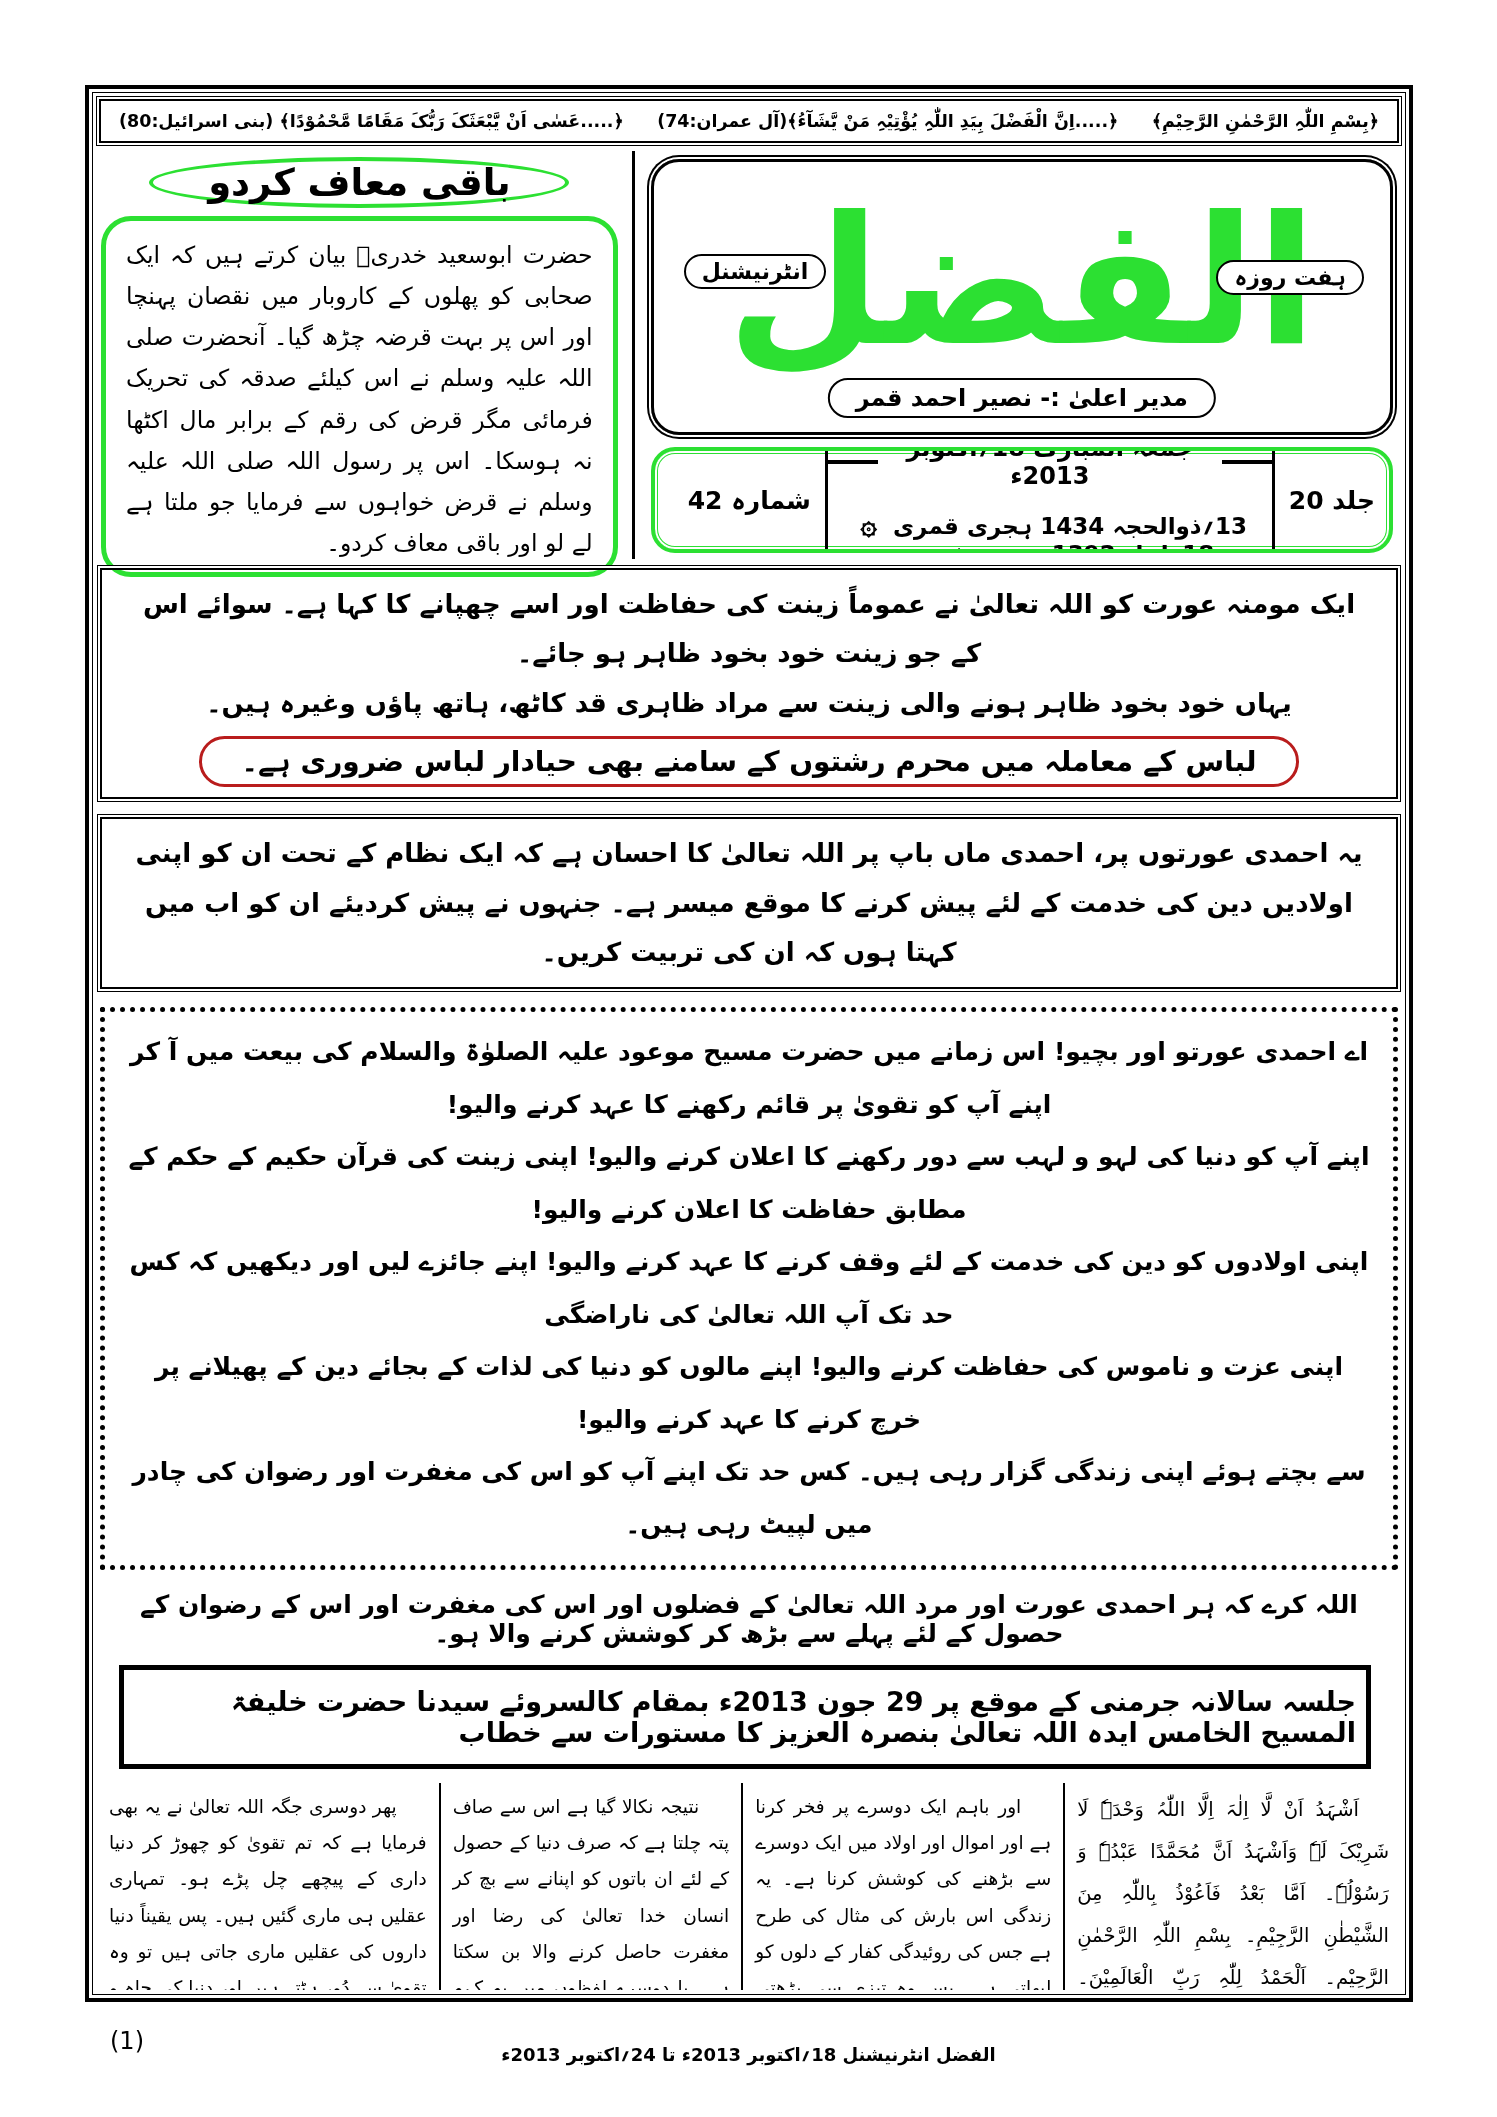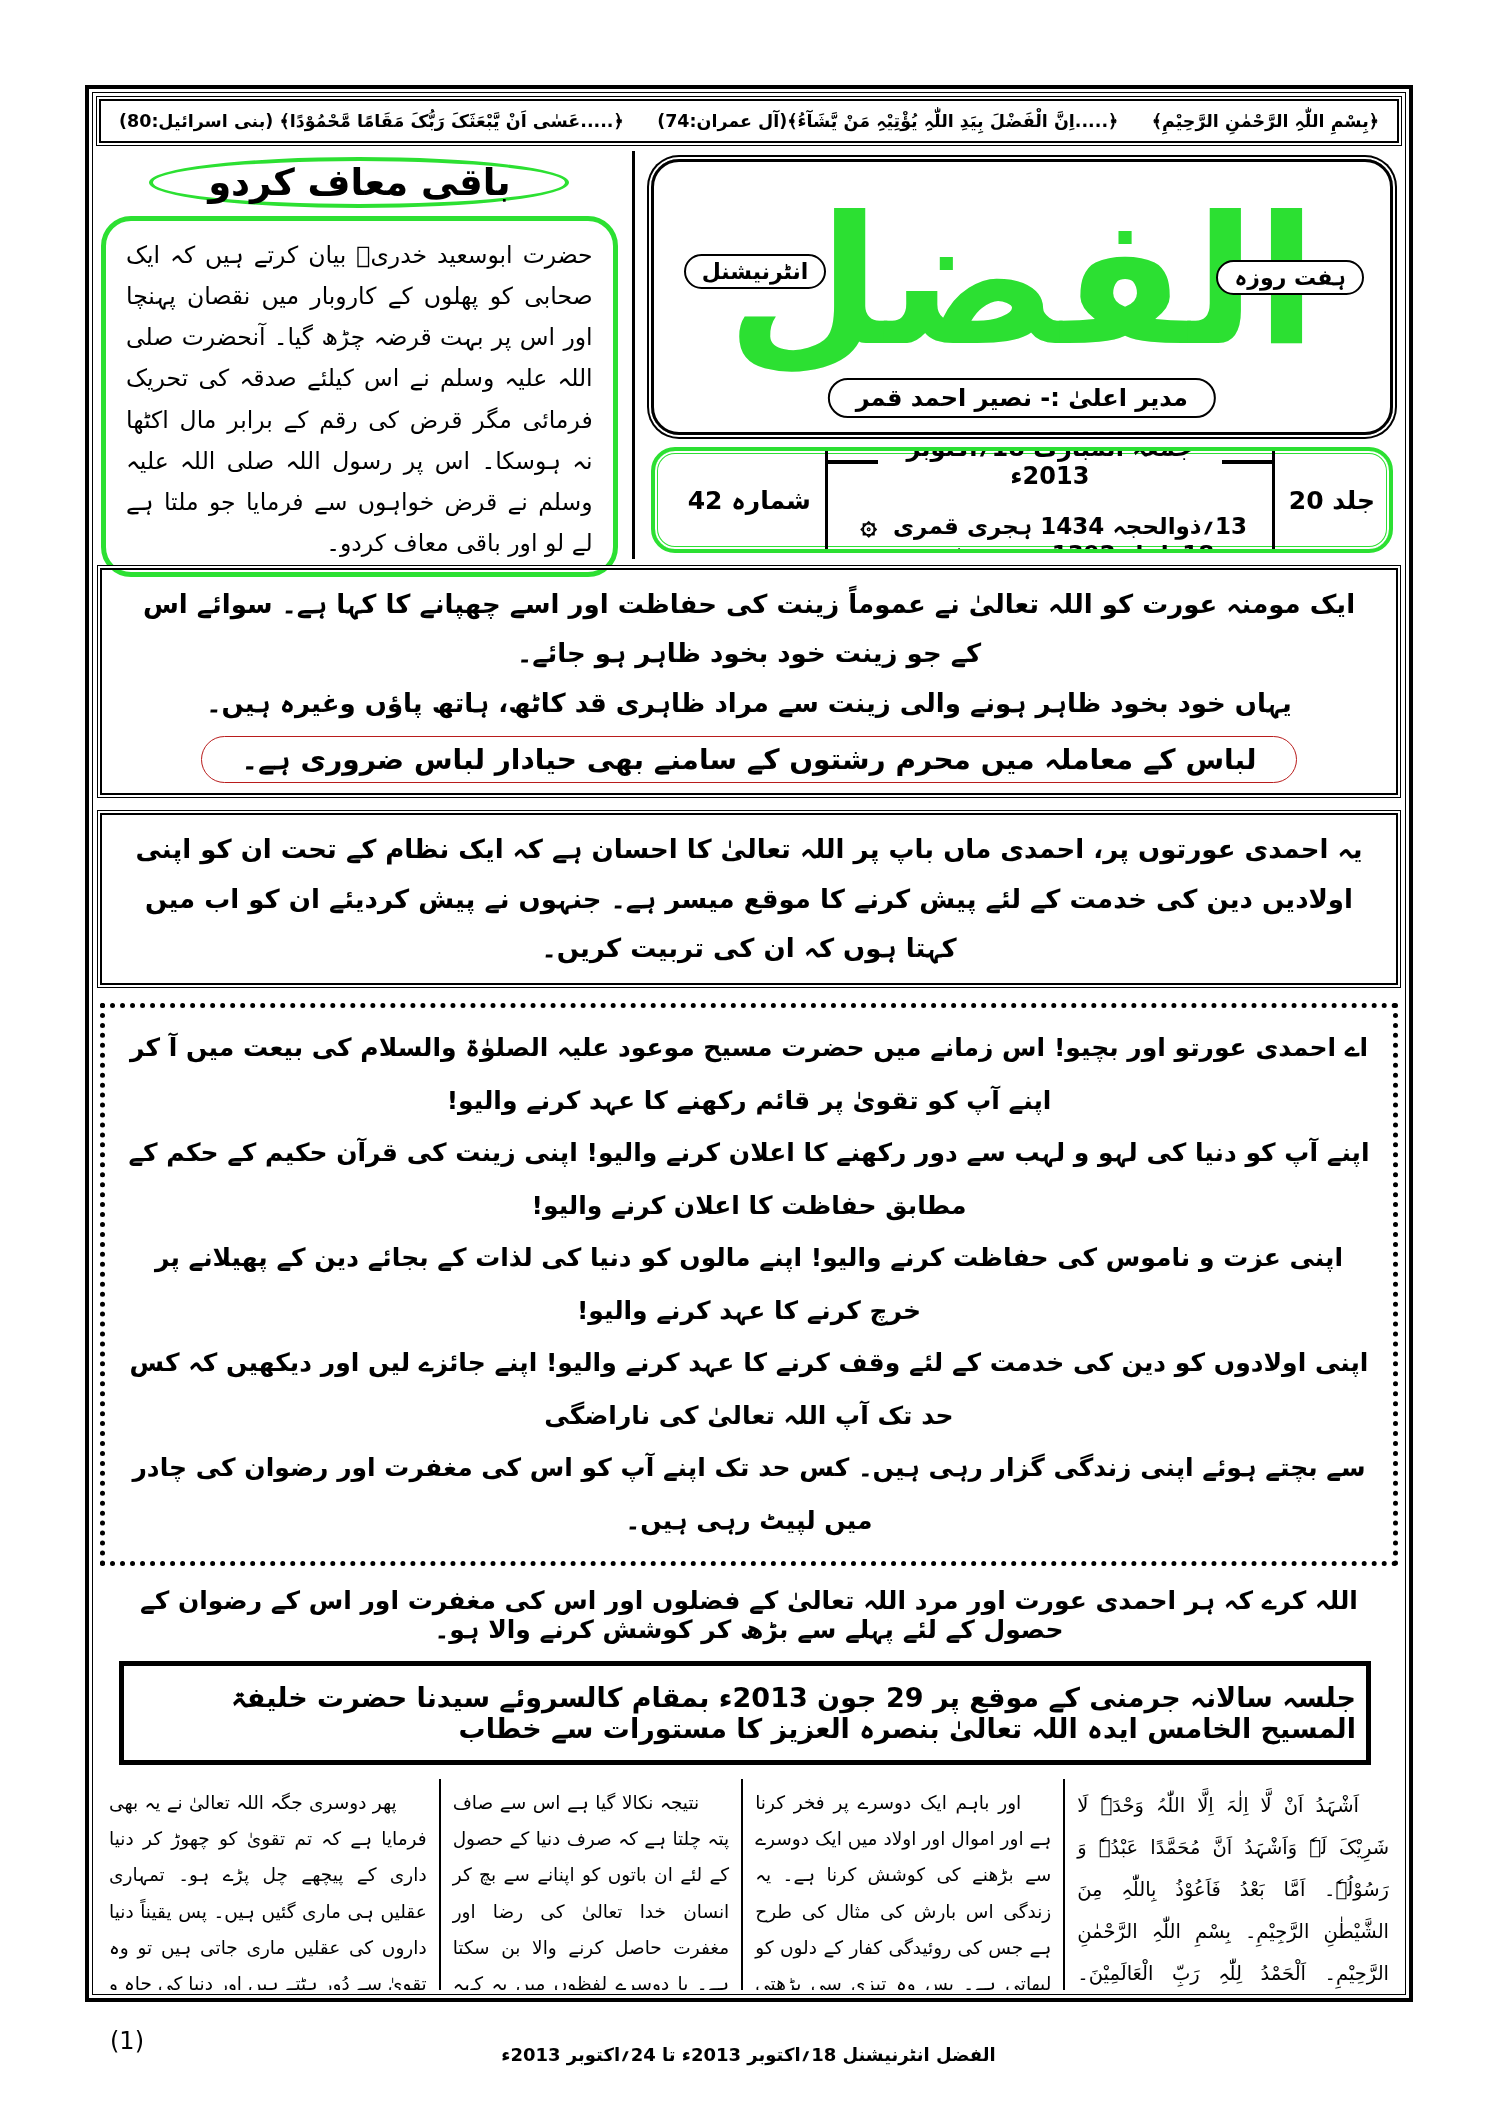--- a/index.html
+++ b/index.html
@@ -94,21 +94,21 @@
 
   
   .mid-block {
     border:2px solid #000;
     box-shadow: 0 0 0 2px #fff, 0 0 0 3px #000;
     margin:9px 3px; padding:10px 24px;
     text-align:center; font-weight:bold;
   }
   .block1 .line { font-size:26px; line-height:1.9; }
   .block1-pill {
-    display:inline-block; border:1px solid #b91c1c; border-radius:40px;
+    display:inline-block; border:3px solid #b91c1c; border-radius:40px;
     padding:6px 40px; margin-top:8px; font-size:28px;
   }
   .block2 { font-size:26px; line-height:1.9; }
   .block3 {
     border:5px dotted #000; box-shadow:none;
     padding:14px 20px;
   }
   .block3 .line { font-size:25px; line-height:2.1; }
   .blessing { border:none; box-shadow:none; font-size:25px; padding:2px 10px; }
   .jalsa-box {
@@ -195,22 +195,22 @@
       <div class="line">ایک مومنہ عورت کو اللہ تعالیٰ نے عموماً زینت کی حفاظت اور اسے چھپانے کا کہا ہے۔ سوائے اس کے جو زینت خود بخود ظاہر ہو جائے۔</div>
       <div class="line">یہاں خود بخود ظاہر ہونے والی زینت سے مراد ظاہری قد کاٹھ، ہاتھ پاؤں وغیرہ ہیں۔</div>
       <div class="block1-pill">لباس کے معاملہ میں محرم رشتوں کے سامنے بھی حیادار لباس ضروری ہے۔</div>
     </div>
 
     <div class="mid-block block2">یہ احمدی عورتوں پر، احمدی ماں باپ پر اللہ تعالیٰ کا احسان ہے کہ ایک نظام کے تحت ان کو اپنی اولادیں دین کی خدمت کے لئے پیش کرنے کا موقع میسر ہے۔ جنہوں نے پیش کردیئے ان کو اب میں کہتا ہوں کہ ان کی تربیت کریں۔</div>
 
     <div class="mid-block block3">
       <div class="line">اے احمدی عورتو اور بچیو! اس زمانے میں حضرت مسیح موعود علیہ الصلوٰۃ والسلام کی بیعت میں آ کر اپنے آپ کو تقویٰ پر قائم رکھنے کا عہد کرنے والیو!</div>
       <div class="line">اپنے آپ کو دنیا کی لہو و لہب سے دور رکھنے کا اعلان کرنے والیو! اپنی زینت کی قرآن حکیم کے حکم کے مطابق حفاظت کا اعلان کرنے والیو!</div>
+      <div class="line">اپنی اولادوں کو دین کی خدمت کے لئے وقف کرنے کا عہد کرنے والیو! اپنے جائزے لیں اور دیکھیں کہ کس حد تک آپ اللہ تعالیٰ کی ناراضگی</div>
       <div class="line">اپنی عزت و ناموس کی حفاظت کرنے والیو! اپنے مالوں کو دنیا کی لذات کے بجائے دین کے پھیلانے پر خرچ کرنے کا عہد کرنے والیو!</div>
-      <div class="line">اپنی اولادوں کو دین کی خدمت کے لئے وقف کرنے کا عہد کرنے والیو! اپنے جائزے لیں اور دیکھیں کہ کس حد تک آپ اللہ تعالیٰ کی ناراضگی</div>
       <div class="line">سے بچتے ہوئے اپنی زندگی گزار رہی ہیں۔ کس حد تک اپنے آپ کو اس کی مغفرت اور رضوان کی چادر میں لپیٹ رہی ہیں۔</div>
     </div>
 
     <div class="mid-block blessing">اللہ کرے کہ ہر احمدی عورت اور مرد اللہ تعالیٰ کے فضلوں اور اس کی مغفرت اور اس کے رضوان کے حصول کے لئے پہلے سے بڑھ کر کوشش کرنے والا ہو۔</div>
 
     <div class="mid-block jalsa-box">جلسہ سالانہ جرمنی کے موقع پر 29 جون 2013ء بمقام کالسروئے سیدنا حضرت خلیفۃ المسیح الخامس ایدہ اللہ تعالیٰ بنصرہ العزیز کا مستورات سے خطاب</div>
 
     <div class="cols">
       <div class="col col-1">
         <p class="arabic">اَشْہَدُ اَنْ لَّا اِلٰہَ اِلَّا اللّٰہُ وَحْدَہٗ لَا شَرِیْکَ لَہٗ وَاَشْہَدُ اَنَّ مُحَمَّدًا عَبْدُہٗ وَ رَسُوْلُہٗ۔ اَمَّا بَعْدُ فَاَعُوْذُ بِاللّٰہِ مِنَ الشَّیْطٰنِ الرَّجِیْمِ۔ بِسْمِ اللّٰہِ الرَّحْمٰنِ الرَّحِیْمِ۔ اَلْحَمْدُ لِلّٰہِ رَبِّ الْعَالَمِیْنَ۔ الرَّحْمٰنِ الرَّحِیْمِ۔ مٰلِکِ یَوْمِ الدِّیْنِ۔ اِیَّاکَ نَعْبُدُ وَ اِیَّاکَ نَسْتَعِیْنُ۔ اِہْدِنَا الصِّرَاطَ الْمُسْتَقِیْمَ۔ صِرَاطَ الَّذِیْنَ اَنْعَمْتَ عَلَیْہِمْ غَیْرِ الْمَغْضُوْبِ عَلَیْہِمْ وَلَا الضَّآلِّیْنَ۔</p>

